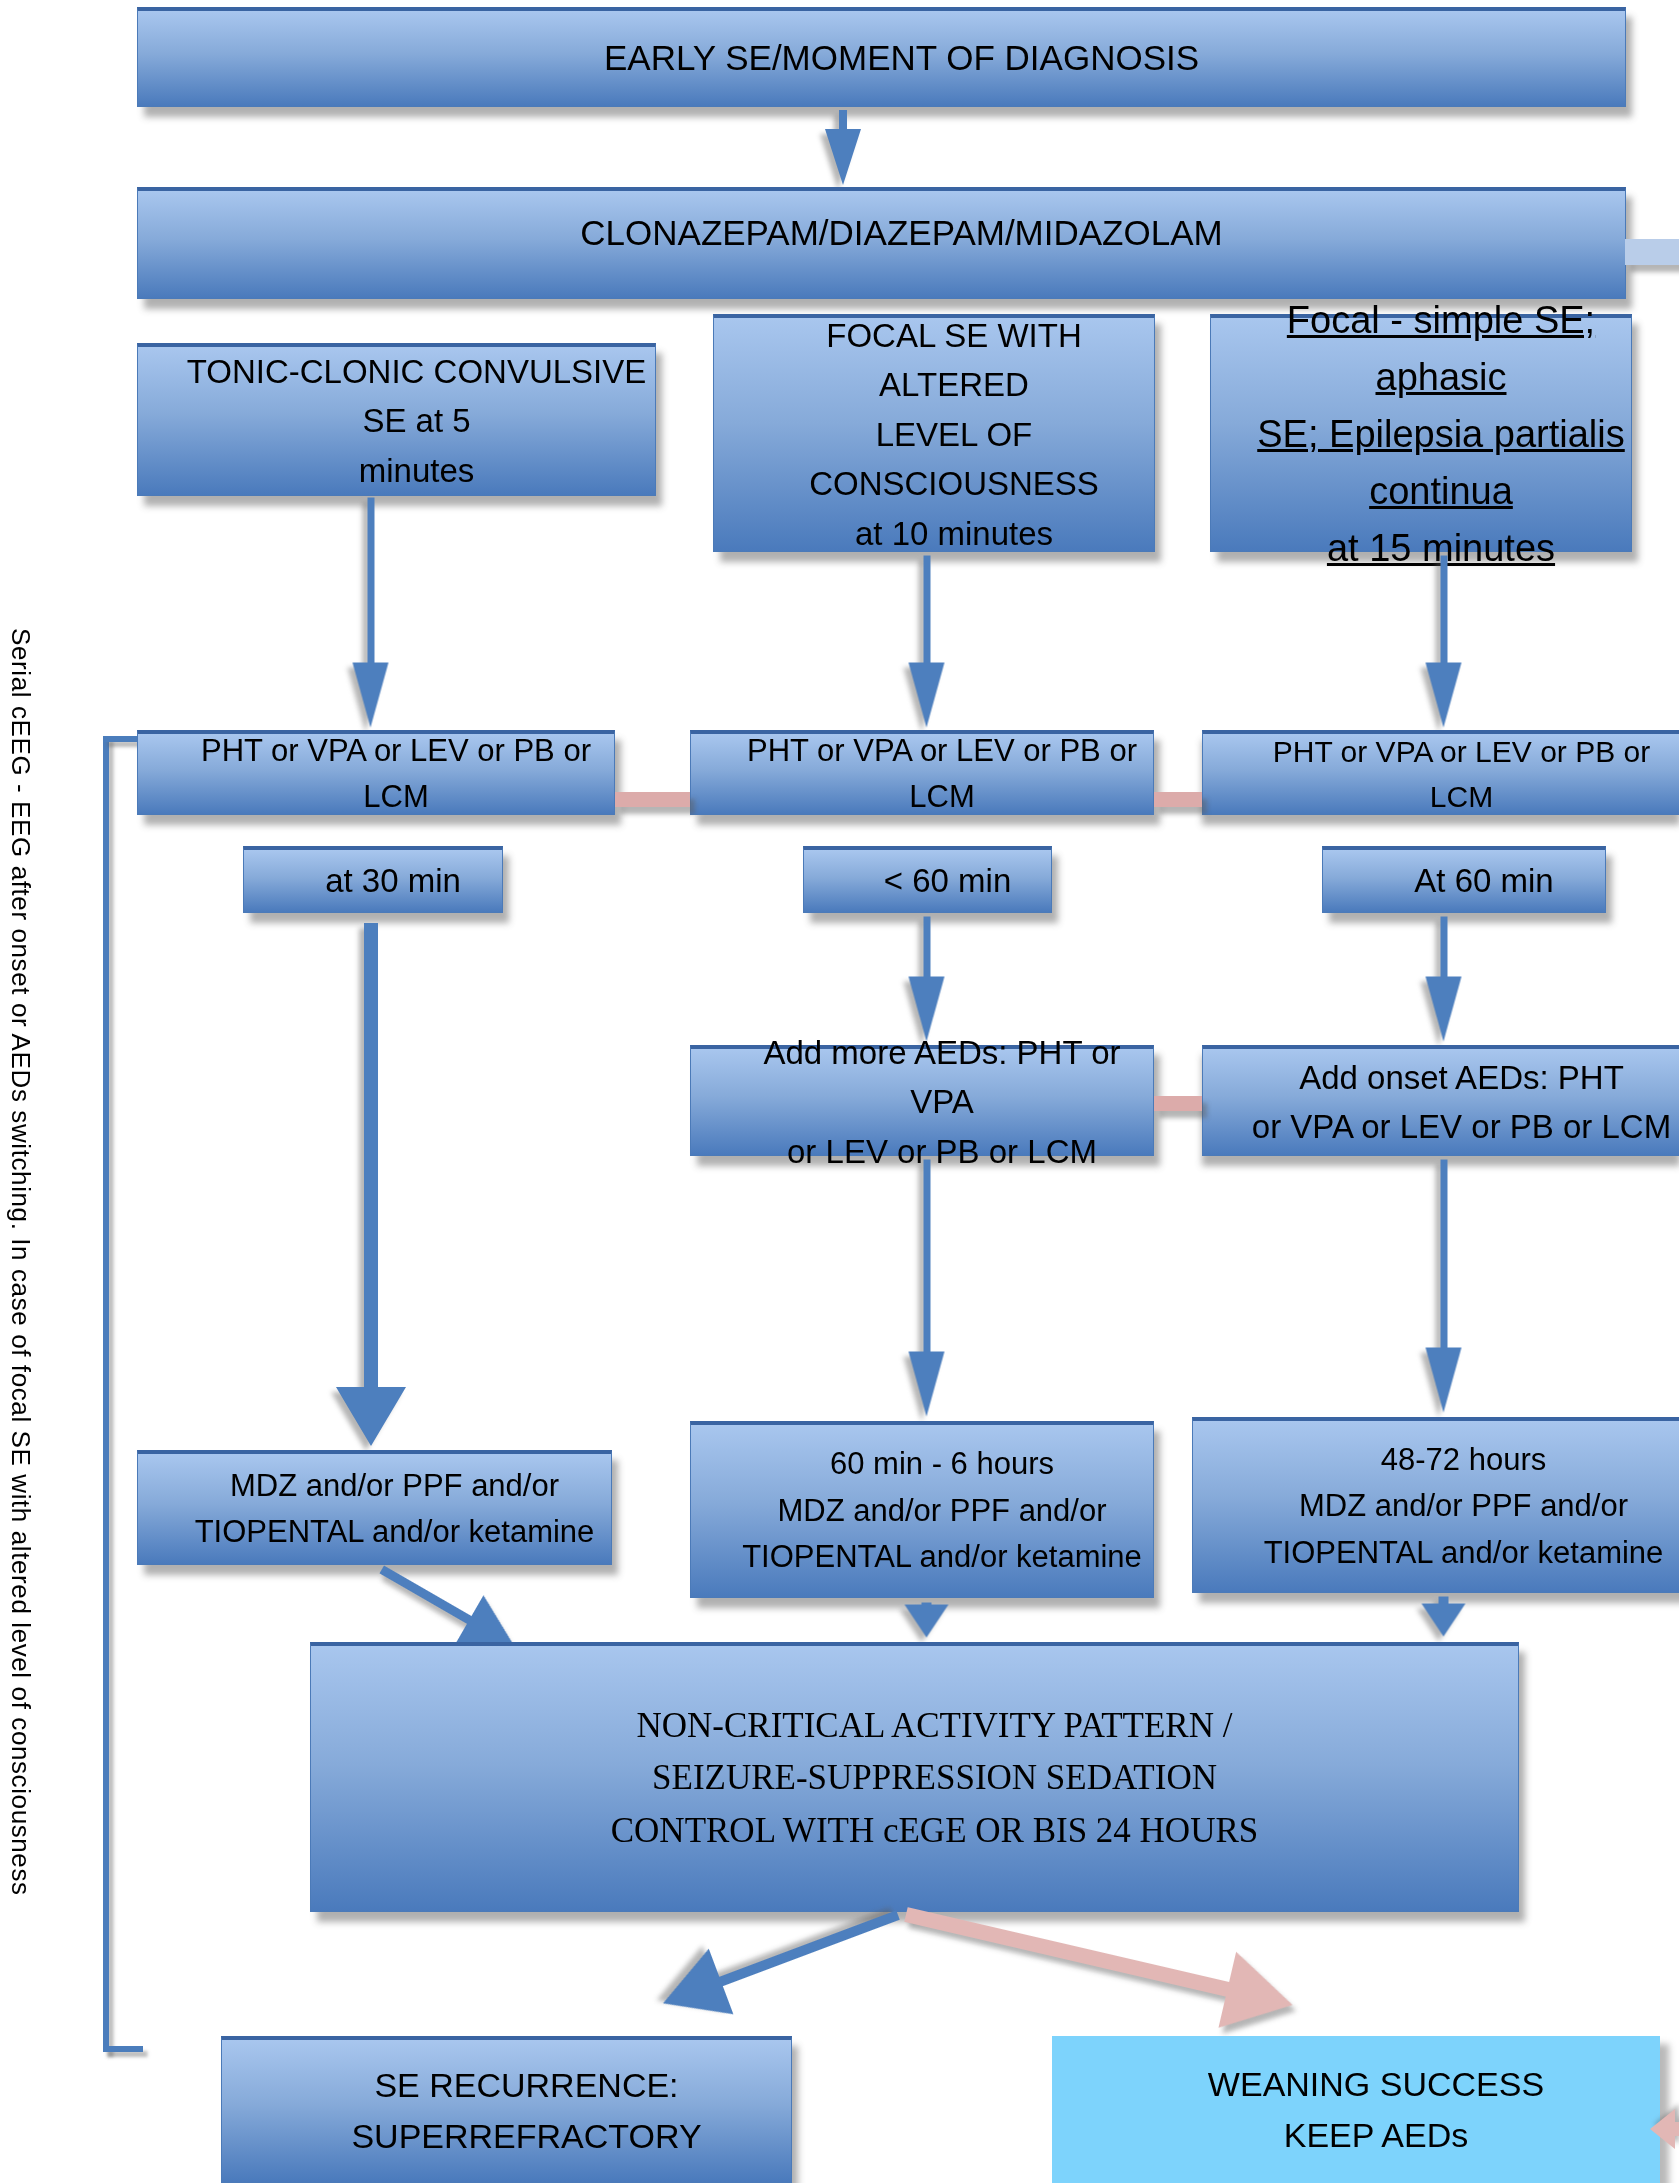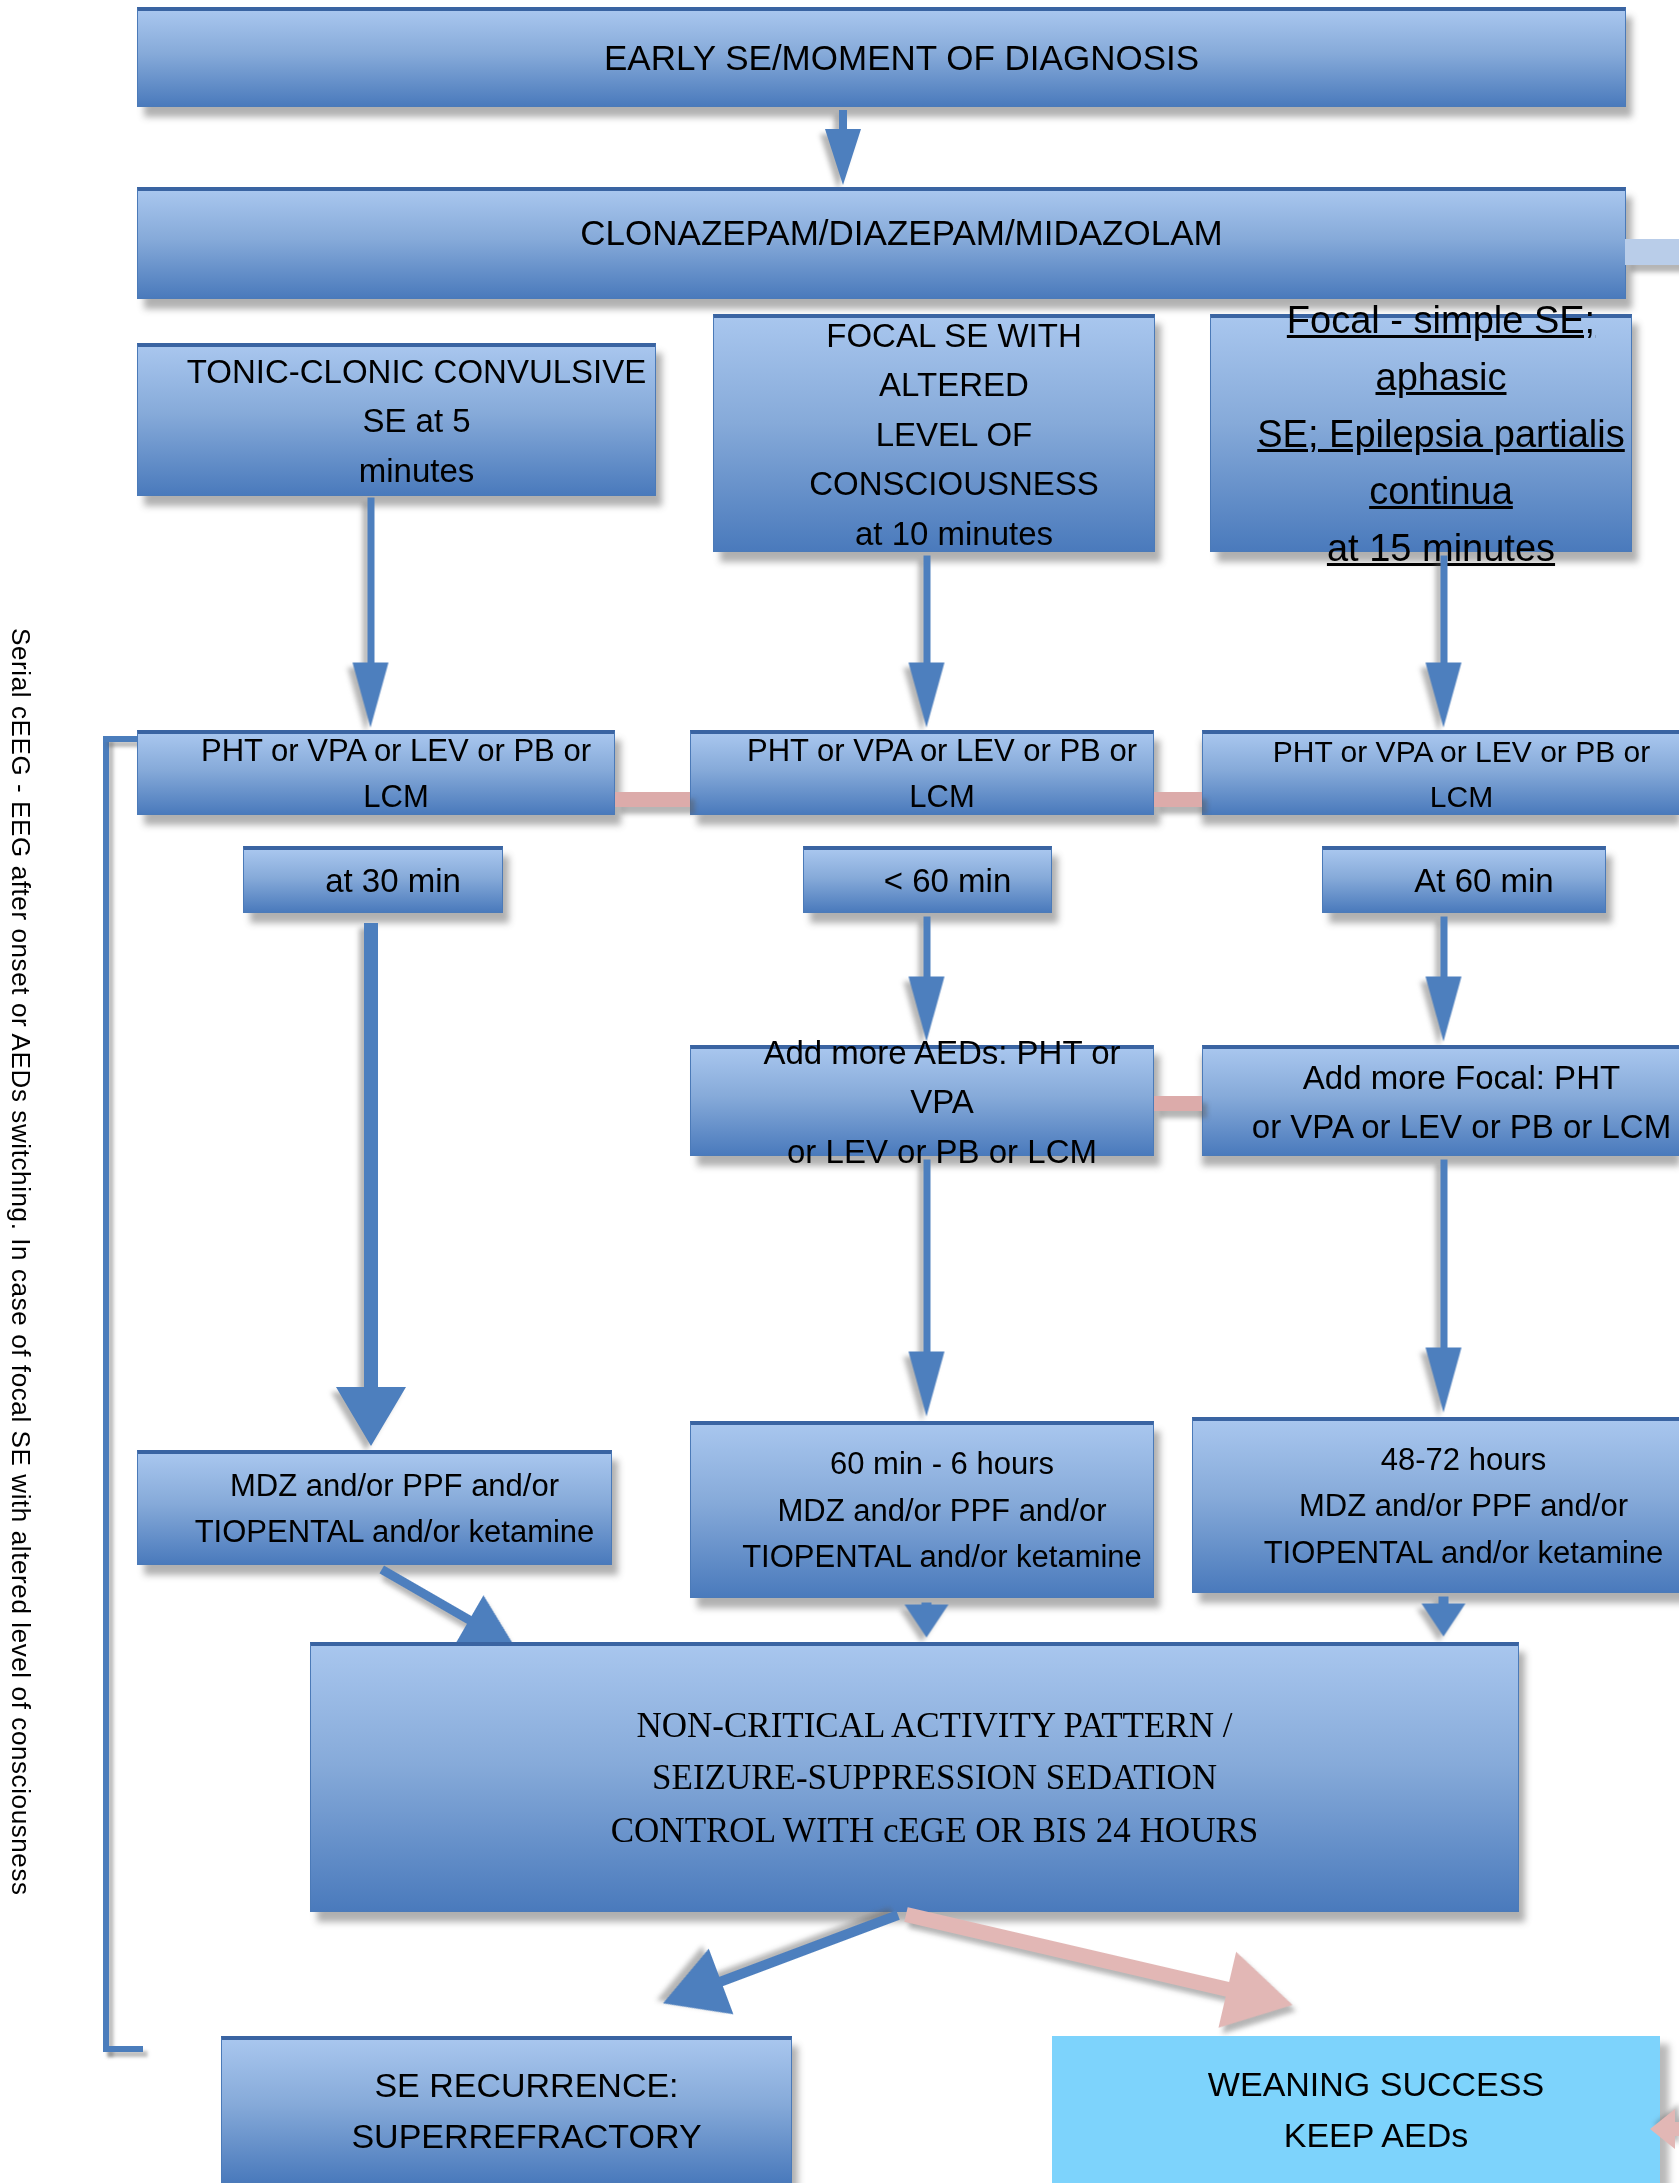--- a/index.html
+++ b/index.html
@@ -115,21 +115,21 @@
     <div class="shaft"></div>
       <div class="head"></div>
   </div>
   <div class="arrow blue" style="left:371px;top:888px;width:523px;height:70px;--t:13.5px;--hh:35px;--hl:59px;transform:rotate(90deg);">
     <div class="shaft"></div>
       <div class="head"></div>
   </div>
 
   <div class="node" style="left:690px;top:1045px;width:464px;height:111px;">Add more AEDs: PHT or VPA
 or LEV or PB or LCM</div>
-  <div class="node cut-right" style="left:1202px;top:1045px;width:478px;height:111px;">Add more Focal: PHT
+  <div class="node cut-right" style="left:1202px;top:1045px;width:478px;height:111px;">Add onset AEDs: PHT
 or VPA or LEV or PB or LCM</div>
 
   <div class="connector" style="left:1154px;top:1096px;width:48px;height:14.6px;"></div>
 
   <div class="arrow blue" style="left:927px;top:1141px;width:257px;height:37px;--t:7.3px;--hh:18.5px;--hl:65px;transform:rotate(90deg);">
     <div class="shaft"></div>
       <div class="head"></div>
   </div>
   <div class="arrow blue" style="left:1444px;top:1141px;width:253px;height:37px;--t:7.3px;--hh:18.5px;--hl:65px;transform:rotate(90deg);">
     <div class="shaft"></div>

